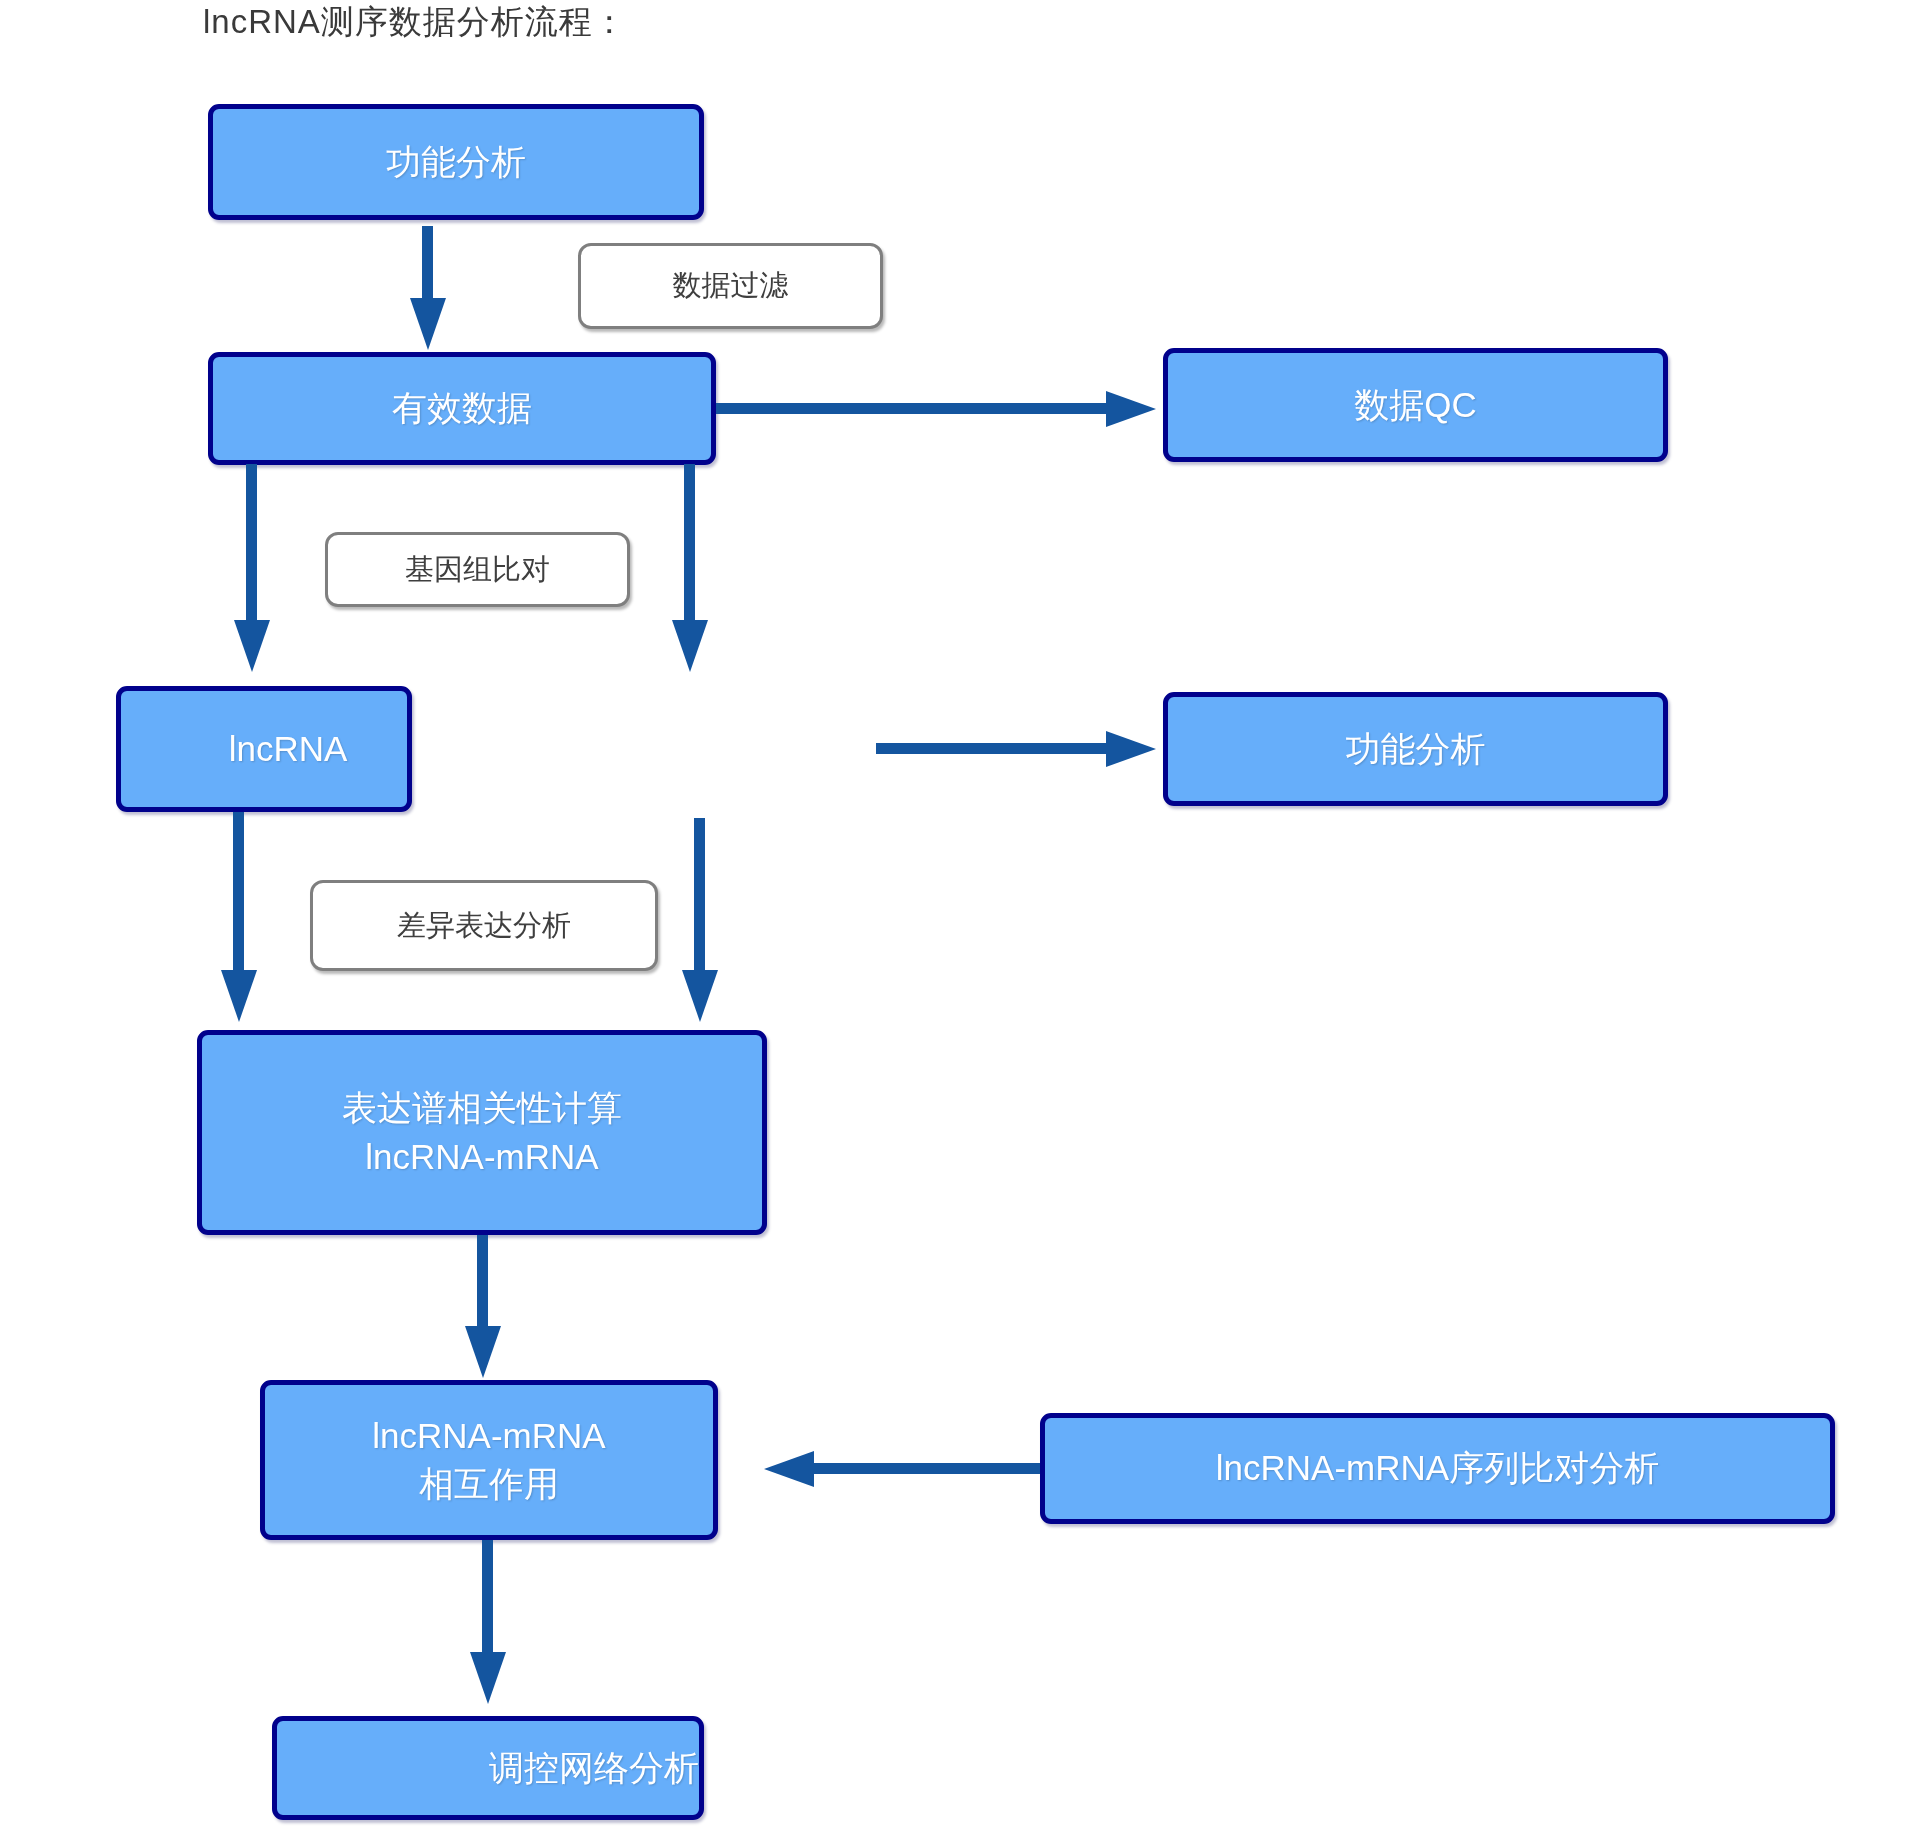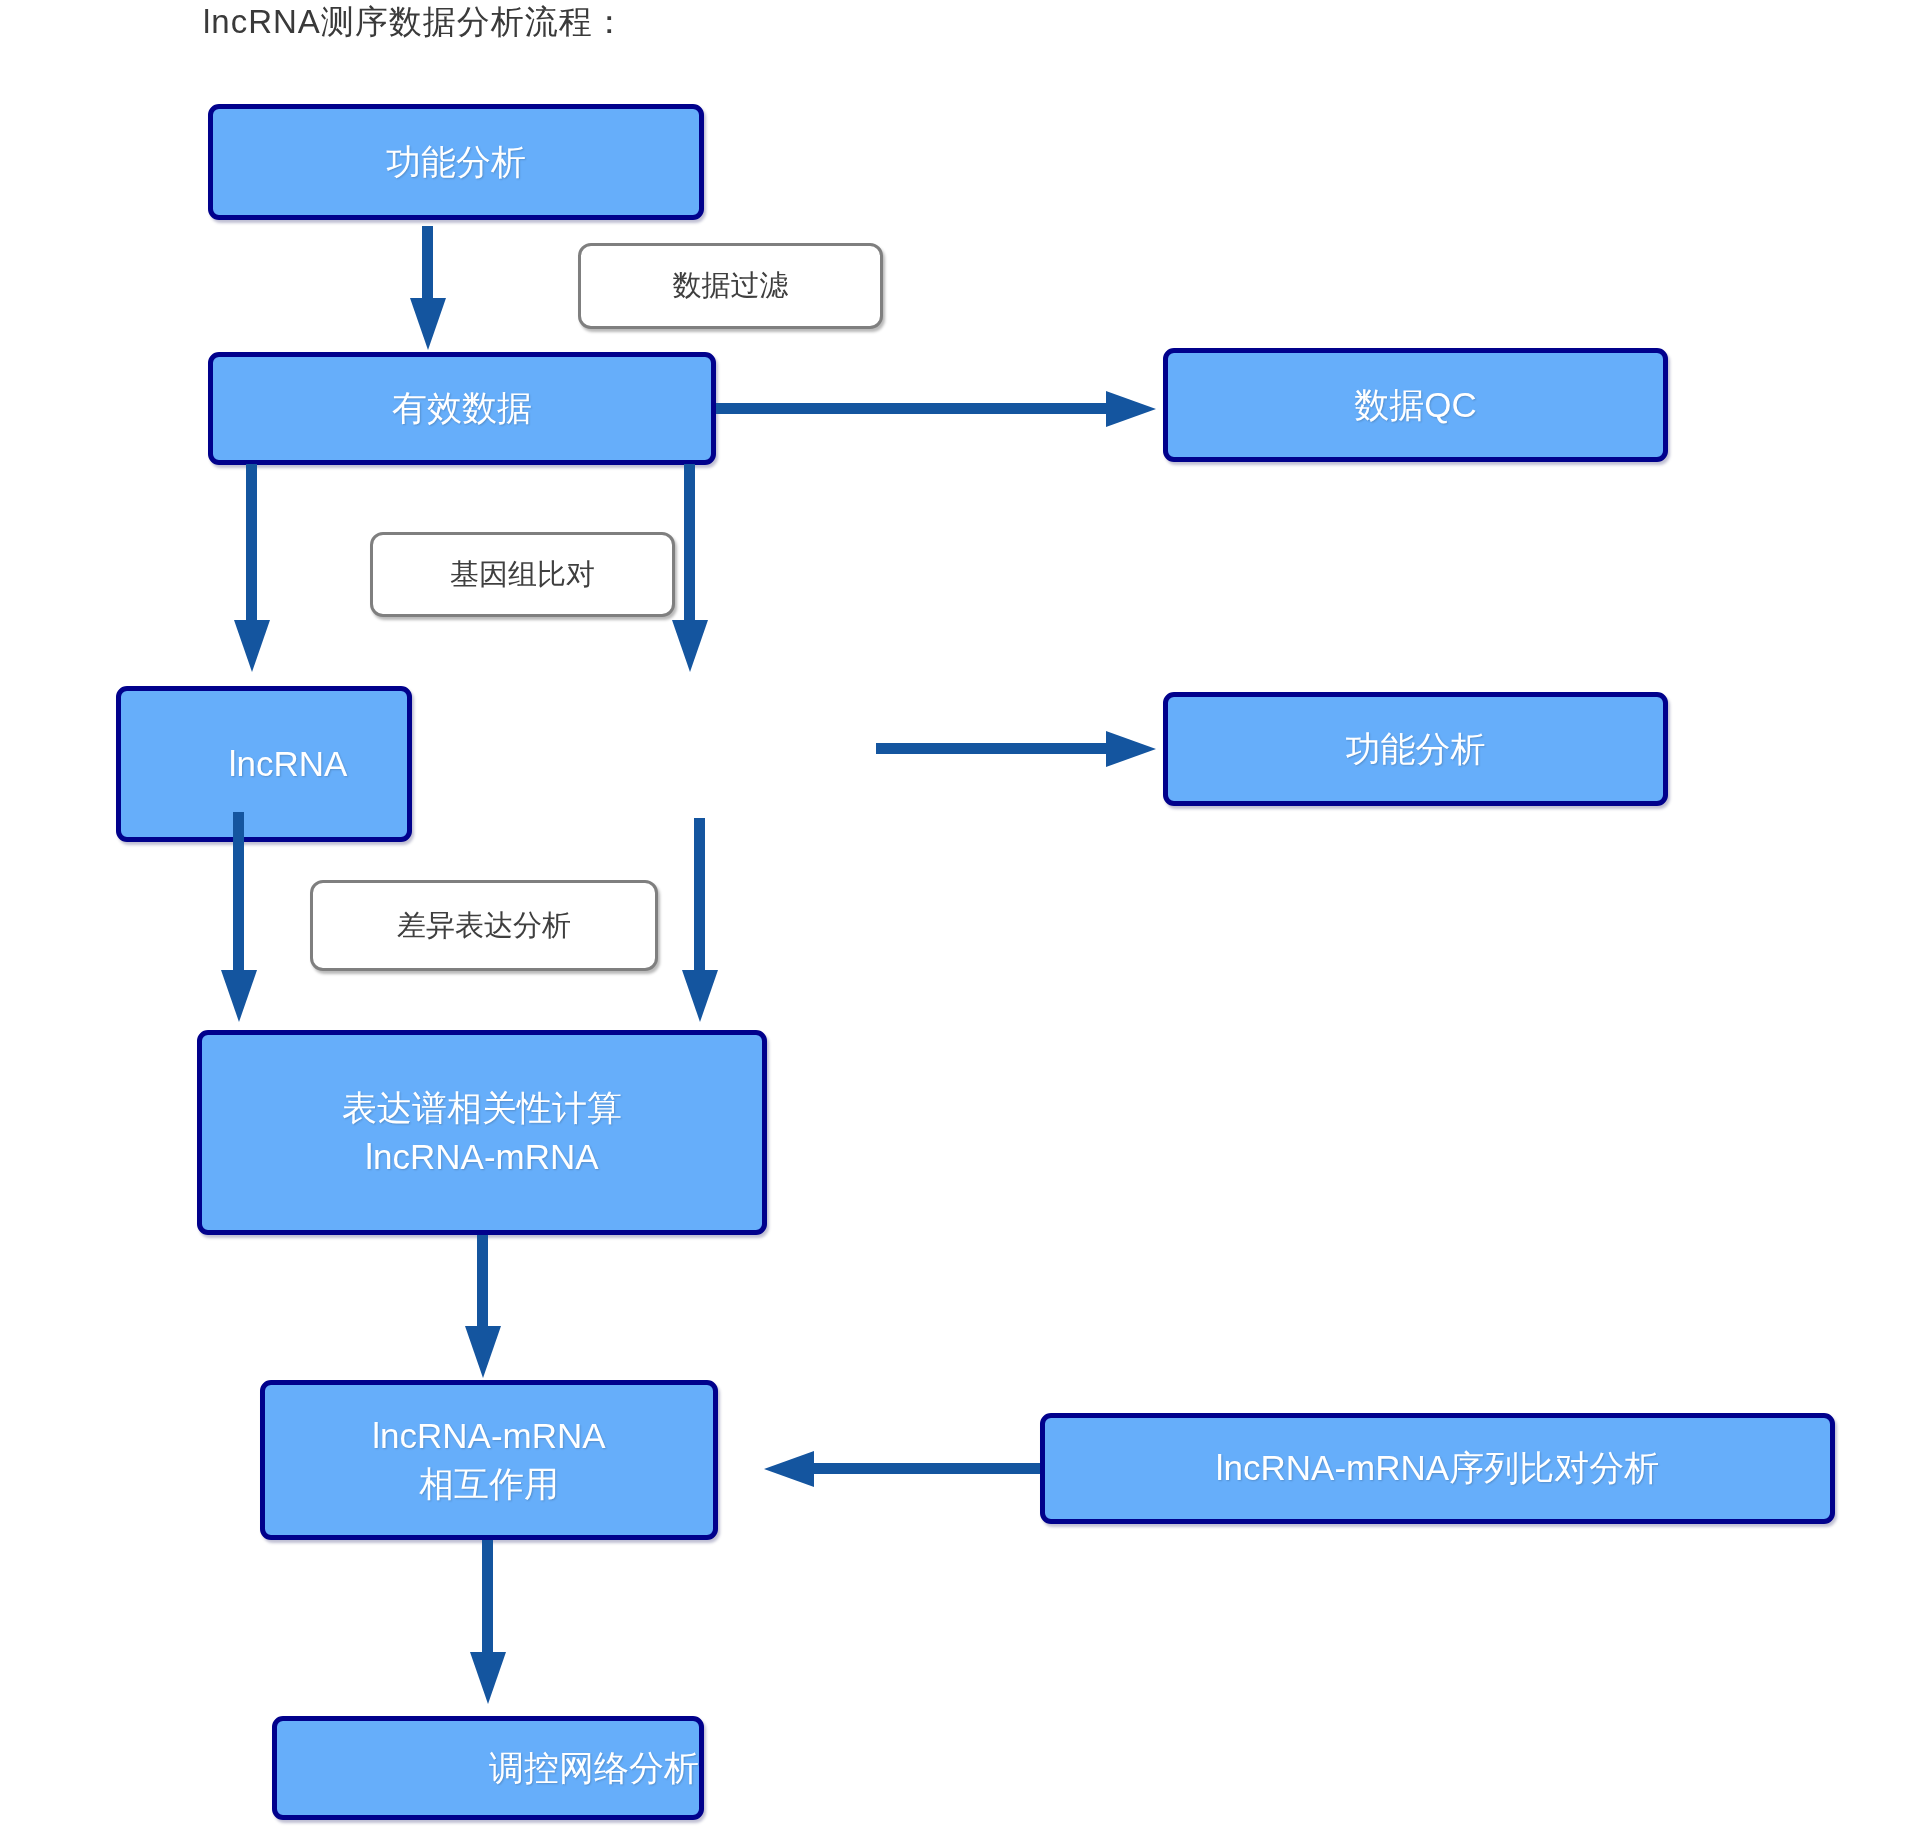--- a/index.html
+++ b/index.html
@@ -80,21 +80,21 @@
   </div>
 
   <div class="node" style="left:208px;top:352px;width:508px;height:113px;">
     <span>有效数据</span>
   </div>
 
   <div class="node" style="left:1163px;top:348px;width:505px;height:114px;">
     <span>数据QC</span>
   </div>
 
-  <div class="node" style="left:116px;top:686px;width:296px;height:156px;padding-left:48px;">
+  <div class="node" style="left:116px;top:686px;width:296px;height:126px;padding-left:48px;">
     <span>lncRNA</span>
   </div>
 
 
   <div class="node" style="left:1163px;top:692px;width:505px;height:114px;">
     <span>功能分析</span>
   </div>
 
   <div class="node" style="left:197px;top:1030px;width:570px;height:205px;">
     <span>表达谱相关性计算</span>
@@ -111,21 +111,21 @@
   </div>
 
   <div class="node" style="left:272px;top:1716px;width:432px;height:104px;align-items:flex-end;">
     <span>调控网络分析</span>
   </div>
 
   <div class="label-box" style="left:578px;top:243px;width:305px;height:86px;">
     <span>数据过滤</span>
   </div>
 
-  <div class="label-box" style="left:325px;top:532px;width:305px;height:85px;margin-left:45px;">
+  <div class="label-box" style="left:325px;top:532px;width:305px;height:75px;">
     <span>基因组比对</span>
   </div>
 
   <div class="label-box" style="left:310px;top:880px;width:348px;height:91px;">
     <span>差异表达分析</span>
   </div>
 
   <div>
     <div class="shaft-v" style="left:422px;top:226px;height:78px;"></div>
     <div class="head head-down" style="left:410px;top:298px;"></div>

